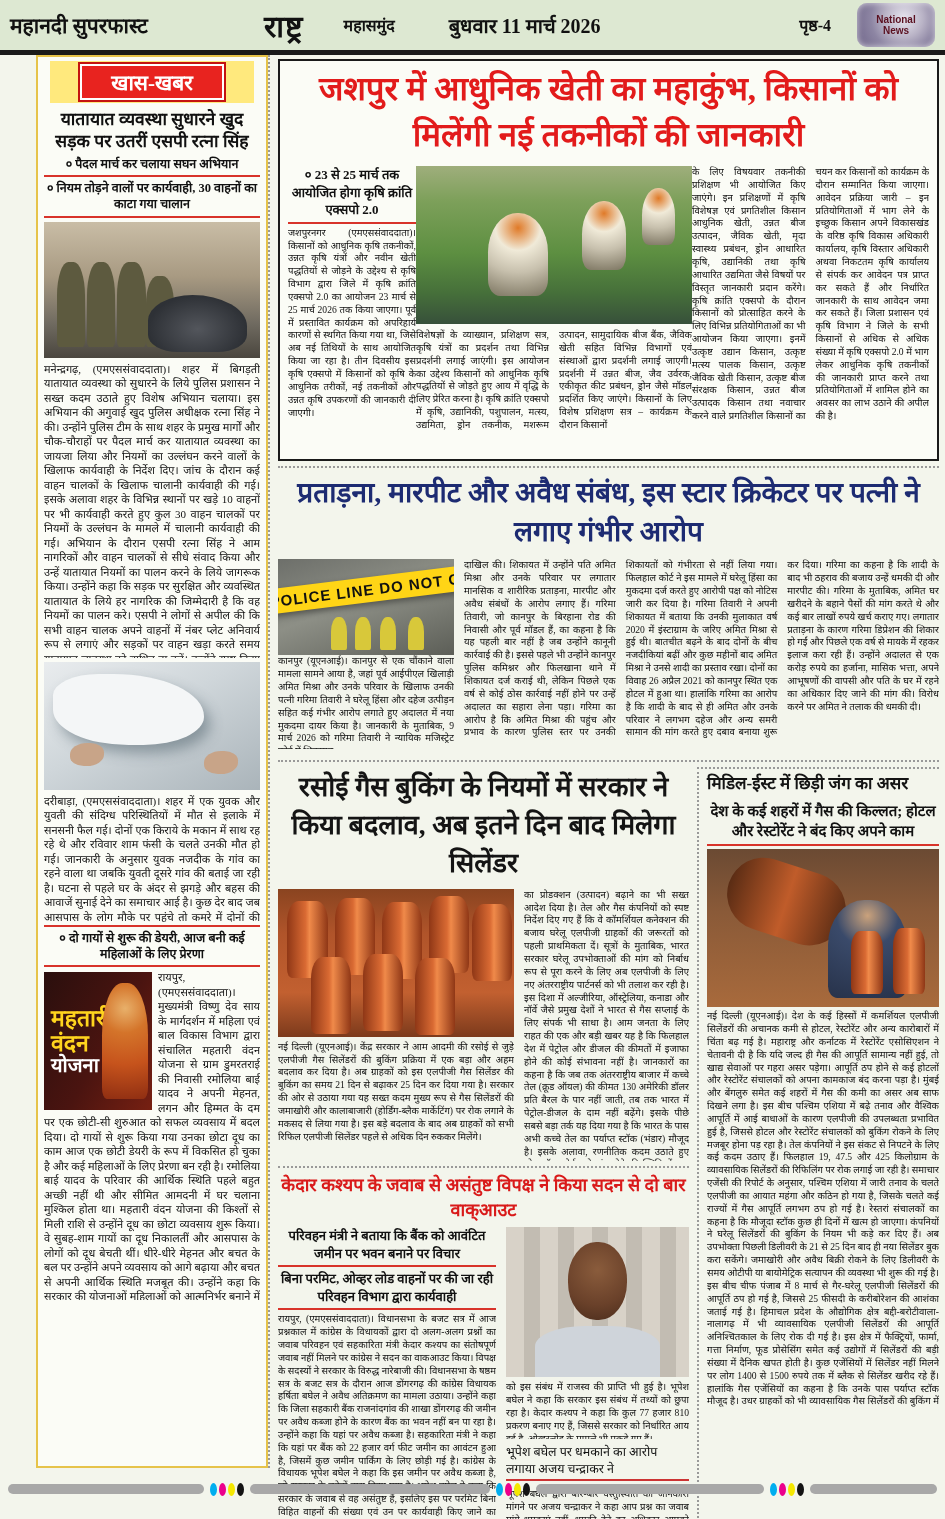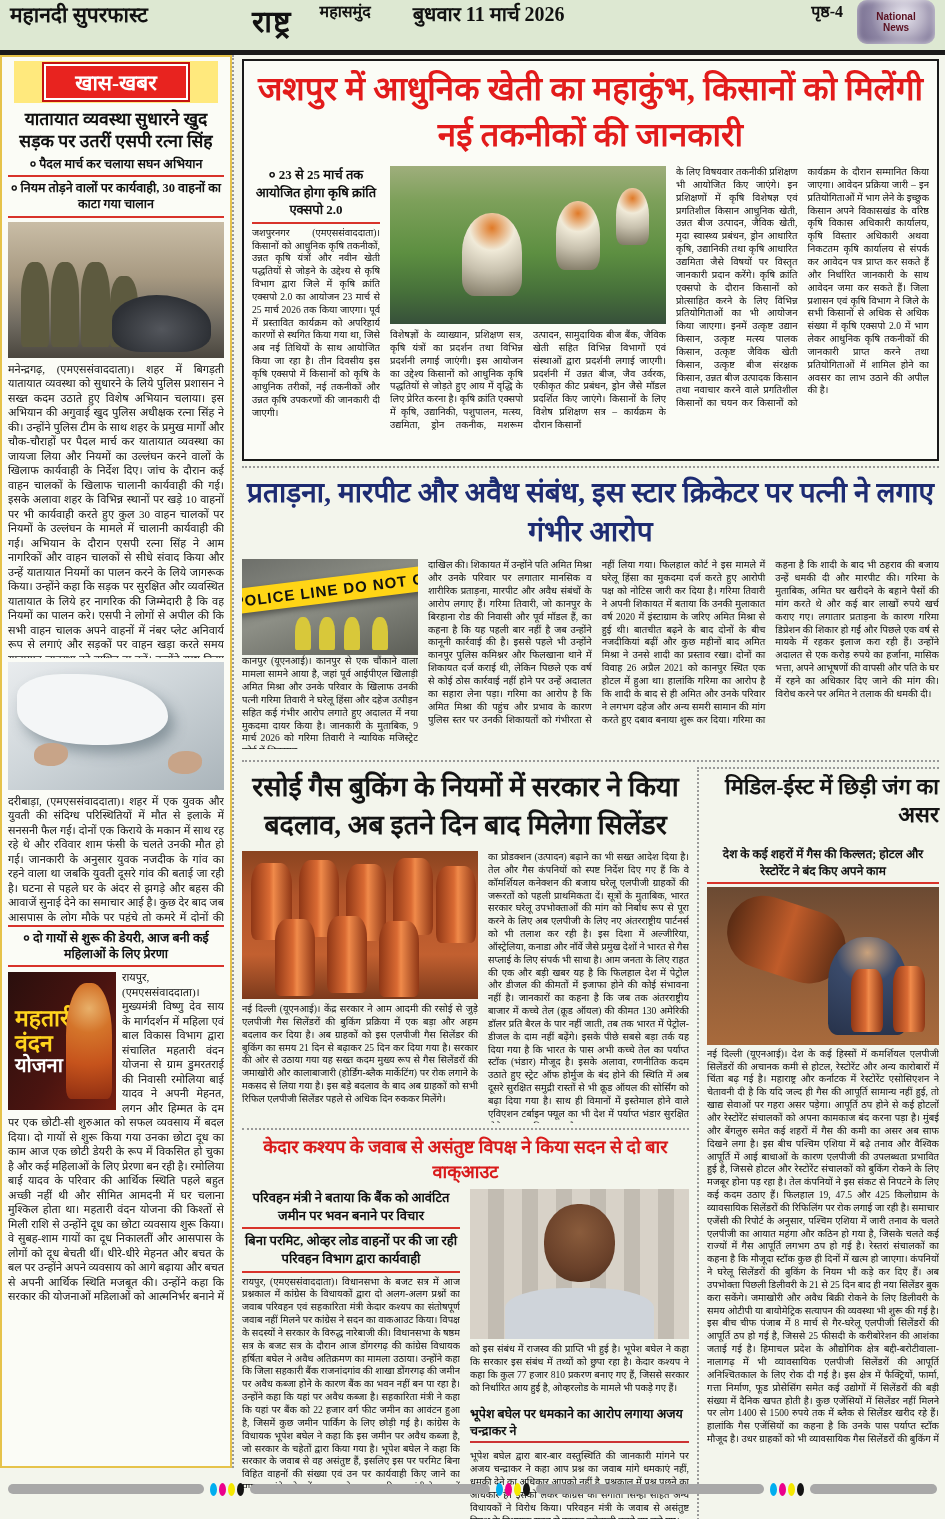--- a/index.html
+++ b/index.html
@@ -5,37 +5,37 @@
   html,body{margin:0;padding:0;}
   body{
     width:945px;height:1519px;overflow:hidden;position:relative;
     background:#f3f5ec;
     font-family:"Liberation Serif","DejaVu Serif",serif;
     color:#111;
   }
   .clip{overflow:hidden;}
   
   .masthead-bar{
-    height:50px;background:#dde8d2;display:flex;align-items:flex-start;
-    padding:0 10px;gap:2px;border-bottom:5px solid #1a1a1a;
+    height:50px;background:#dde8d2;display:flex;align-items:center;
+    padding:0 10px;gap:14px;border-bottom:5px solid #1a1a1a;
   }
   .paper-name{font-size:21px;font-weight:bold;width:240px;}
   .masthead{font-size:30px;font-weight:bold;letter-spacing:1px;}
   .mh-city{font-size:16px;font-weight:bold;margin-left:26px;}
   .mh-date{font-size:20px;font-weight:bold;margin-left:40px;}
   .mh-page{font-size:16px;font-weight:bold;margin-left:auto;}
   .nn-logo{
     width:78px;height:44px;border-radius:10px;margin-left:12px;
     background:radial-gradient(circle at 60% 35%,#e8e6ef 0%,#b9b3c6 35%,#8d85a3 60%,#6e6488 100%);
     display:flex;flex-direction:column;align-items:center;justify-content:center;
     font-family:"Liberation Sans",sans-serif;font-size:10px;font-weight:bold;color:#5a1020;
     box-shadow:inset 0 0 6px rgba(255,255,255,.7);
   }
   
-  .content{display:flex;height:1413px;}
+  .content{display:flex;height:1413px;padding-left:36px;}
   .sidebar{
     width:232px;flex:0 0 232px;border:2px solid #e6c34a;background:#fbfcf6;
     padding:4px 6px;box-sizing:border-box;
   }
   .mainarea{
     flex:1;border-left:2px dotted #999;padding:4px 6px 0 8px;box-sizing:border-box;
   }
   
   .khas-strip{background:#ffe97d;padding:3px 30px;margin:0 6px 6px 6px;}
   .khas-banner{
@@ -79,41 +79,41 @@
   .carrier-man{position:absolute;right:14%;bottom:6%;width:34%;height:62%;background:radial-gradient(circle at 50% 16%,#caa27c 0%,#3a4a6a 34%,#27324a 100%);border-radius:46% 46% 12% 12%;}
   .ph-minister{background:repeating-linear-gradient(90deg,#d8d2c8 0 18px,#c2bcb2 18px 34px);}
   .min-head{position:absolute;left:34%;top:10%;width:32%;height:52%;background:radial-gradient(circle at 50% 36%,#8a5c3c 0%,#6a412a 60%,#4a2c1c 100%);border-radius:48%;}
   .min-body{position:absolute;left:16%;bottom:0;width:68%;height:34%;background:#cfd4da;border-radius:40% 40% 0 0;}
   
   .art-expo{border:2px solid #1a1a1a;padding:4px 8px;height:402px;box-sizing:border-box;background:#fbfcf6;}
   .hl-red{color:#e21b1b;font-size:33px;font-weight:bold;text-align:center;line-height:1.38;margin:2px 0 8px;}
   .hl-navy{color:#1d2b72;font-size:28px;font-weight:bold;text-align:center;line-height:1.4;margin:4px 0 8px;}
   .hl-black{color:#141414;font-size:27px;font-weight:bold;text-align:center;line-height:1.4;margin:2px 0 6px;}
   .hl-red2{color:#d91a1a;font-size:18px;font-weight:bold;text-align:center;line-height:1.4;margin:2px 0 4px;}
-  .hl-gas{color:#141414;font-size:22px;font-weight:bold;text-align:right;line-height:1.25;margin:2px 0 18px;}
+  .hl-gas{color:#141414;font-size:17px;font-weight:bold;text-align:left;line-height:1.25;margin:2px 0 6px;}
   .subhead{font-size:13px;font-weight:bold;text-align:center;line-height:1.35;}
   .news{font-size:9.6px;line-height:1.34;text-align:justify;}
   .cols2{column-count:2;column-gap:10px;}
   .cols3{column-count:3;column-gap:10px;}
-  .expo-row{display:flex;gap:10px;height:278px;}
+  .expo-row{display:flex;gap:0;height:278px;}
   .expo-c1{width:128px;flex:0 0 128px;}
   .expo-mid{width:276px;flex:0 0 276px;display:flex;flex-direction:column;gap:5px;}
   .expo-right{flex:1;}
   .dotsep{border:0;border-top:2px dotted #999;margin:5px 0;}
   .crick-row{display:flex;gap:10px;height:196px;}
   .crick-left{width:176px;flex:0 0 176px;}
   .lowzone{display:flex;}
   .lowleft{flex:1;padding-right:8px;}
   .lowright{width:242px;flex:0 0 242px;border-left:2px dotted #999;border-top:2px dotted #999;padding:2px 0 0 8px;box-sizing:border-box;}
   .lpg-row{display:flex;gap:10px;}
   .lpg-photozone{width:236px;flex:0 0 236px;}
   .asm-row{display:flex;gap:10px;}
   .asm-left{width:218px;flex:0 0 218px;}
   .asm-right{flex:1;}
-  .asm-boldhead{font-size:12.5px;font-weight:bold;border-bottom:2px solid #c33;margin:4px 0 7px;padding-bottom:2px;}
+  .asm-boldhead{font-size:12.5px;font-weight:normal;border-bottom:2px solid #c33;margin:4px 0 7px;padding-bottom:2px;}
   
   .pressfoot{height:42px;display:flex;align-items:center;padding:0 8px;gap:6px;}
   .greybar{height:10px;background:#a8a8a8;border-radius:6px;}
   .cmyk{display:flex;gap:2px;align-items:center;}
   .cmyk i{display:block;width:7px;height:13px;border-radius:50%;}
   .c-c{background:#00aeef;} .c-m{background:#ec008c;} .c-y{background:#f5e800;} .c-k{background:#141414;}
 </style>
 </head>
 <body>
 
@@ -259,21 +259,21 @@
               <div class="news clip" style="height:58px;margin-top:4px">को इस संबंध में राजस्व की प्राप्ति भी हुई है। भूपेश बघेल ने कहा कि सरकार इस संबंध में तथ्यों को छुपा रहा है। केदार कश्यप ने कहा कि कुल 77 हजार 810 प्रकरण बनाए गए हैं, जिससे सरकार को निर्धारित आय हुई है, ओव्हरलोड के मामले भी पकड़े गए हैं।</div>
               <div class="asm-boldhead">भूपेश बघेल पर धमकाने का आरोप लगाया अजय चन्द्राकर ने</div>
               <div class="news clip" style="height:86px">भूपेश बघेल द्वारा बार-बार वस्तुस्थिति की जानकारी मांगने पर अजय चन्द्राकर ने कहा आप प्रश्न का जवाब मांगे धमकाएं नहीं, धमकी देने का अधिकार आपको नहीं है, प्रश्नकाल में प्रश्न पूछने का अधिकार है। इसको लेकर कांग्रेस की संगीता सिन्हा सहित अन्य विधायकों ने विरोध किया। परिवहन मंत्री के जवाब से असंतुष्ट विपक्ष के विधायक सदन से उठकर नारेबाजी करते हुए चले गए।</div>
             </div>
           </div>
         </div>
       </div>
 
       <div class="lowright">
         <div class="hl-gas">मिडिल-ईस्ट में छिड़ी जंग का असर</div>
-        <div class="subhead" style="font-size:12px">देश के कई शहरों में गैस की किल्लत; होटल और रेस्टोरेंट ने बंद किए अपने काम</div>
+        <div class="subhead" style="font-size:15px">देश के कई शहरों में गैस की किल्लत; होटल और रेस्टोरेंट ने बंद किए अपने काम</div>
         <hr class="redrule">
         <div class="ph ph-carrier" style="height:158px;margin:3px 0">
           <i class="carrier-cyl"></i>
           <i class="carrier-man"></i>
           <i class="cyl" style="left:62%;top:52%;width:14%;height:40%"></i>
           <i class="cyl" style="left:80%;top:50%;width:14%;height:42%"></i>
         </div>
         <div class="news clip" style="height:398px">नई दिल्ली (यूएनआई)।  देश के कई हिस्सों में कमर्शियल एलपीजी सिलेंडरों की अचानक कमी से होटल, रेस्टोरेंट और अन्य कारोबारों में चिंता बढ़ गई है। महाराष्ट्र और कर्नाटक में रेस्टोरेंट एसोसिएशन ने चेतावनी दी है कि यदि जल्द ही गैस की आपूर्ति सामान्य नहीं हुई, तो खाद्य सेवाओं पर गहरा असर पड़ेगा। आपूर्ति ठप होने से कई होटलों और रेस्टोरेंट संचालकों को अपना कामकाज बंद करना पड़ा है। मुंबई और बेंगलुरु समेत कई शहरों में गैस की कमी का असर अब साफ दिखने लगा है। इस बीच पश्चिम एशिया में बढ़े तनाव और वैश्विक आपूर्ति में आई बाधाओं के कारण एलपीजी की उपलब्धता प्रभावित हुई है, जिससे होटल और रेस्टोरेंट संचालकों को बुकिंग रोकने के लिए मजबूर होना पड़ रहा है। तेल कंपनियों ने इस संकट से निपटने के लिए कई कदम उठाए हैं। फिलहाल 19, 47.5 और 425 किलोग्राम के व्यावसायिक सिलेंडरों की रिफिलिंग पर रोक लगाई जा रही है। समाचार एजेंसी की रिपोर्ट के अनुसार, पश्चिम एशिया में जारी तनाव के चलते एलपीजी का आयात महंगा और कठिन हो गया है, जिसके चलते कई राज्यों में गैस आपूर्ति लगभग ठप हो गई है। रेस्तरां संचालकों का कहना है कि मौजूदा स्टॉक कुछ ही दिनों में खत्म हो जाएगा। कंपनियों ने घरेलू सिलेंडरों की बुकिंग के नियम भी कड़े कर दिए हैं। अब उपभोक्ता पिछली डिलीवरी के 21 से 25 दिन बाद ही नया सिलेंडर बुक करा सकेंगे। जमाखोरी और अवैध बिक्री रोकने के लिए डिलीवरी के समय ओटीपी या बायोमेट्रिक सत्यापन की व्यवस्था भी शुरू की गई है। इस बीच चीफ पंजाब में 8 मार्च से गैर-घरेलू एलपीजी सिलेंडरों की आपूर्ति ठप हो गई है, जिससे 25 फीसदी के करीबोरेशन की आशंका जताई गई है। हिमाचल प्रदेश के औद्योगिक क्षेत्र बद्दी-बरोटीवाला-नालागढ़ में भी व्यावसायिक एलपीजी सिलेंडरों की आपूर्ति अनिश्चितकाल के लिए रोक दी गई है। इस क्षेत्र में फैक्ट्रियों, फार्मा, गत्ता निर्माण, फूड प्रोसेसिंग समेत कई उद्योगों में सिलेंडरों की बड़ी संख्या में दैनिक खपत होती है। कुछ एजेंसियों में सिलेंडर नहीं मिलने पर लोग 1400 से 1500 रुपये तक में ब्लैक से सिलेंडर खरीद रहे हैं। हालांकि गैस एजेंसियों का कहना है कि उनके पास पर्याप्त स्टॉक मौजूद है। उधर ग्राहकों को भी व्यावसायिक गैस सिलेंडरों की बुकिंग में राहत नहीं मिल रही है, कंपनियों के निर्देशों के अनुसार ग्राहकों की अब 25 दिन बाद ही अगला सिलेंडर मिल सकेगा।</div>
       </div>
     </div>

